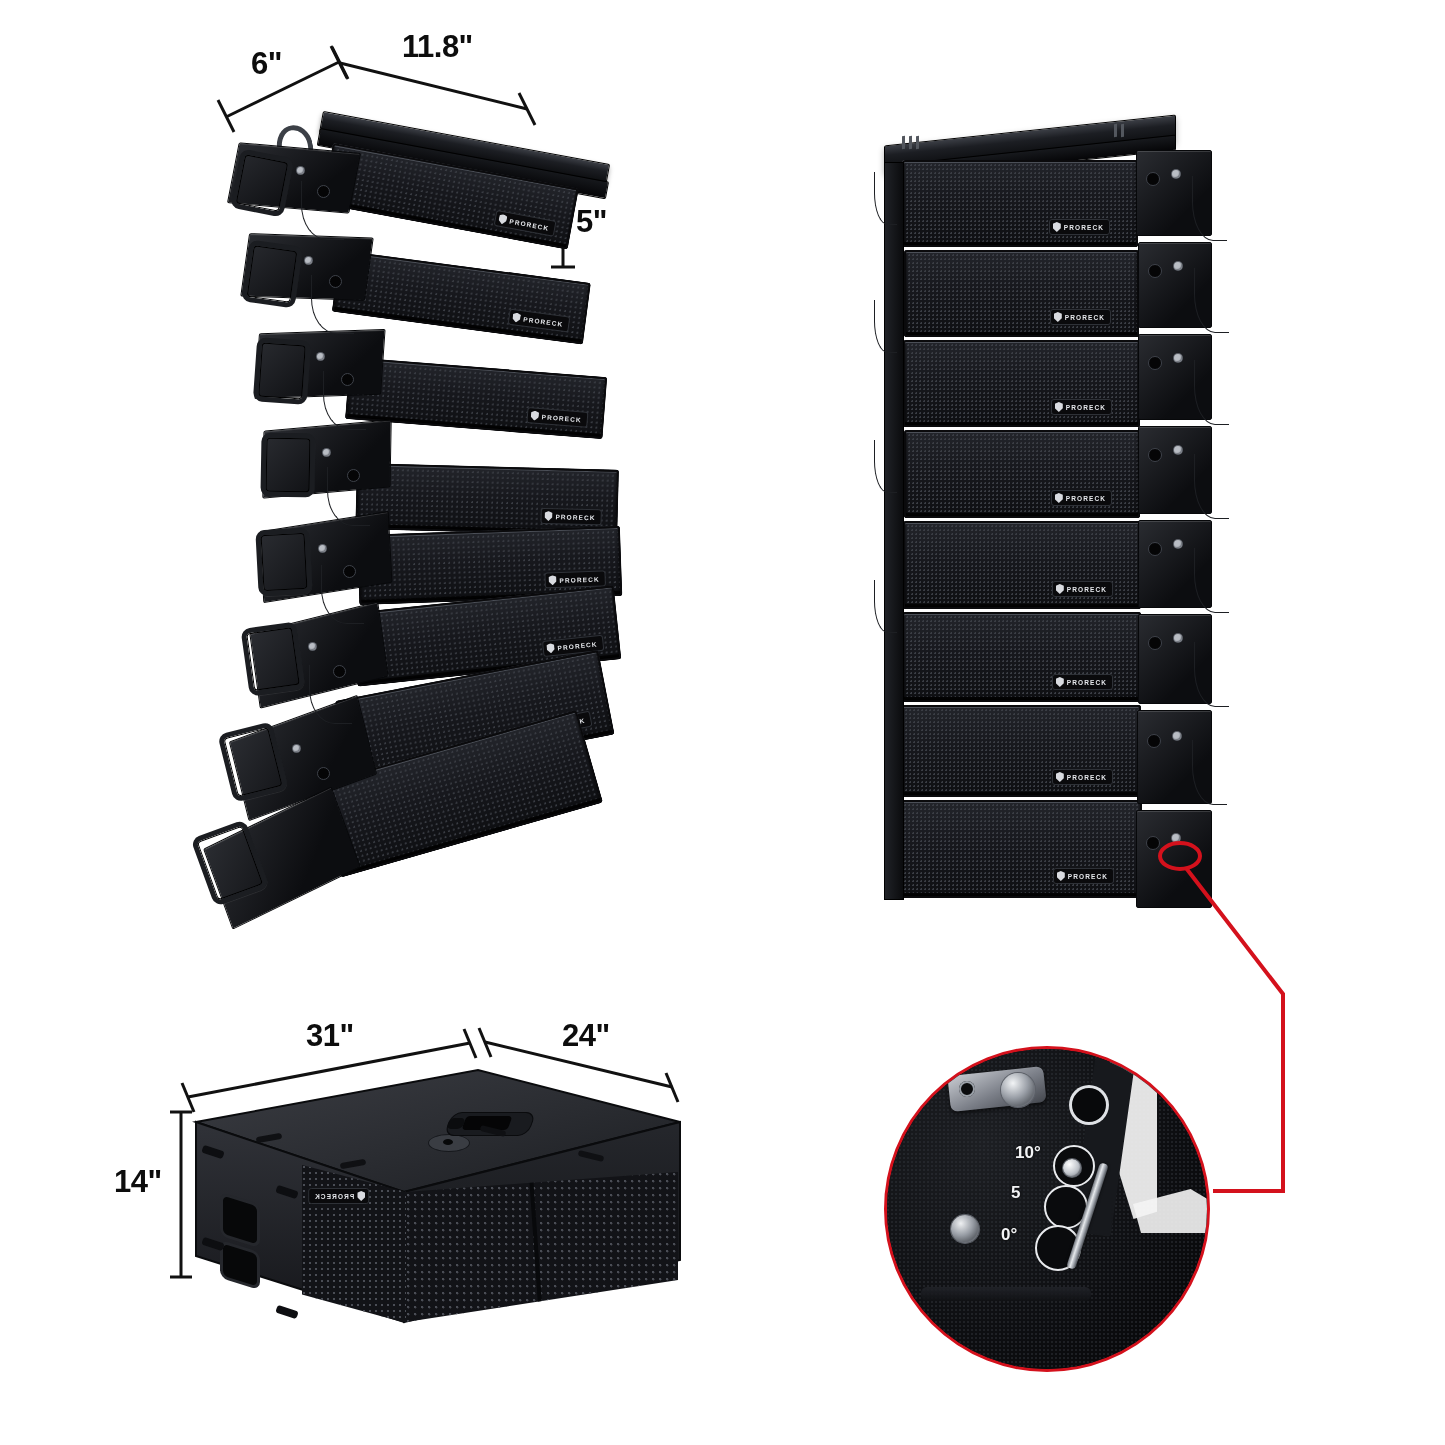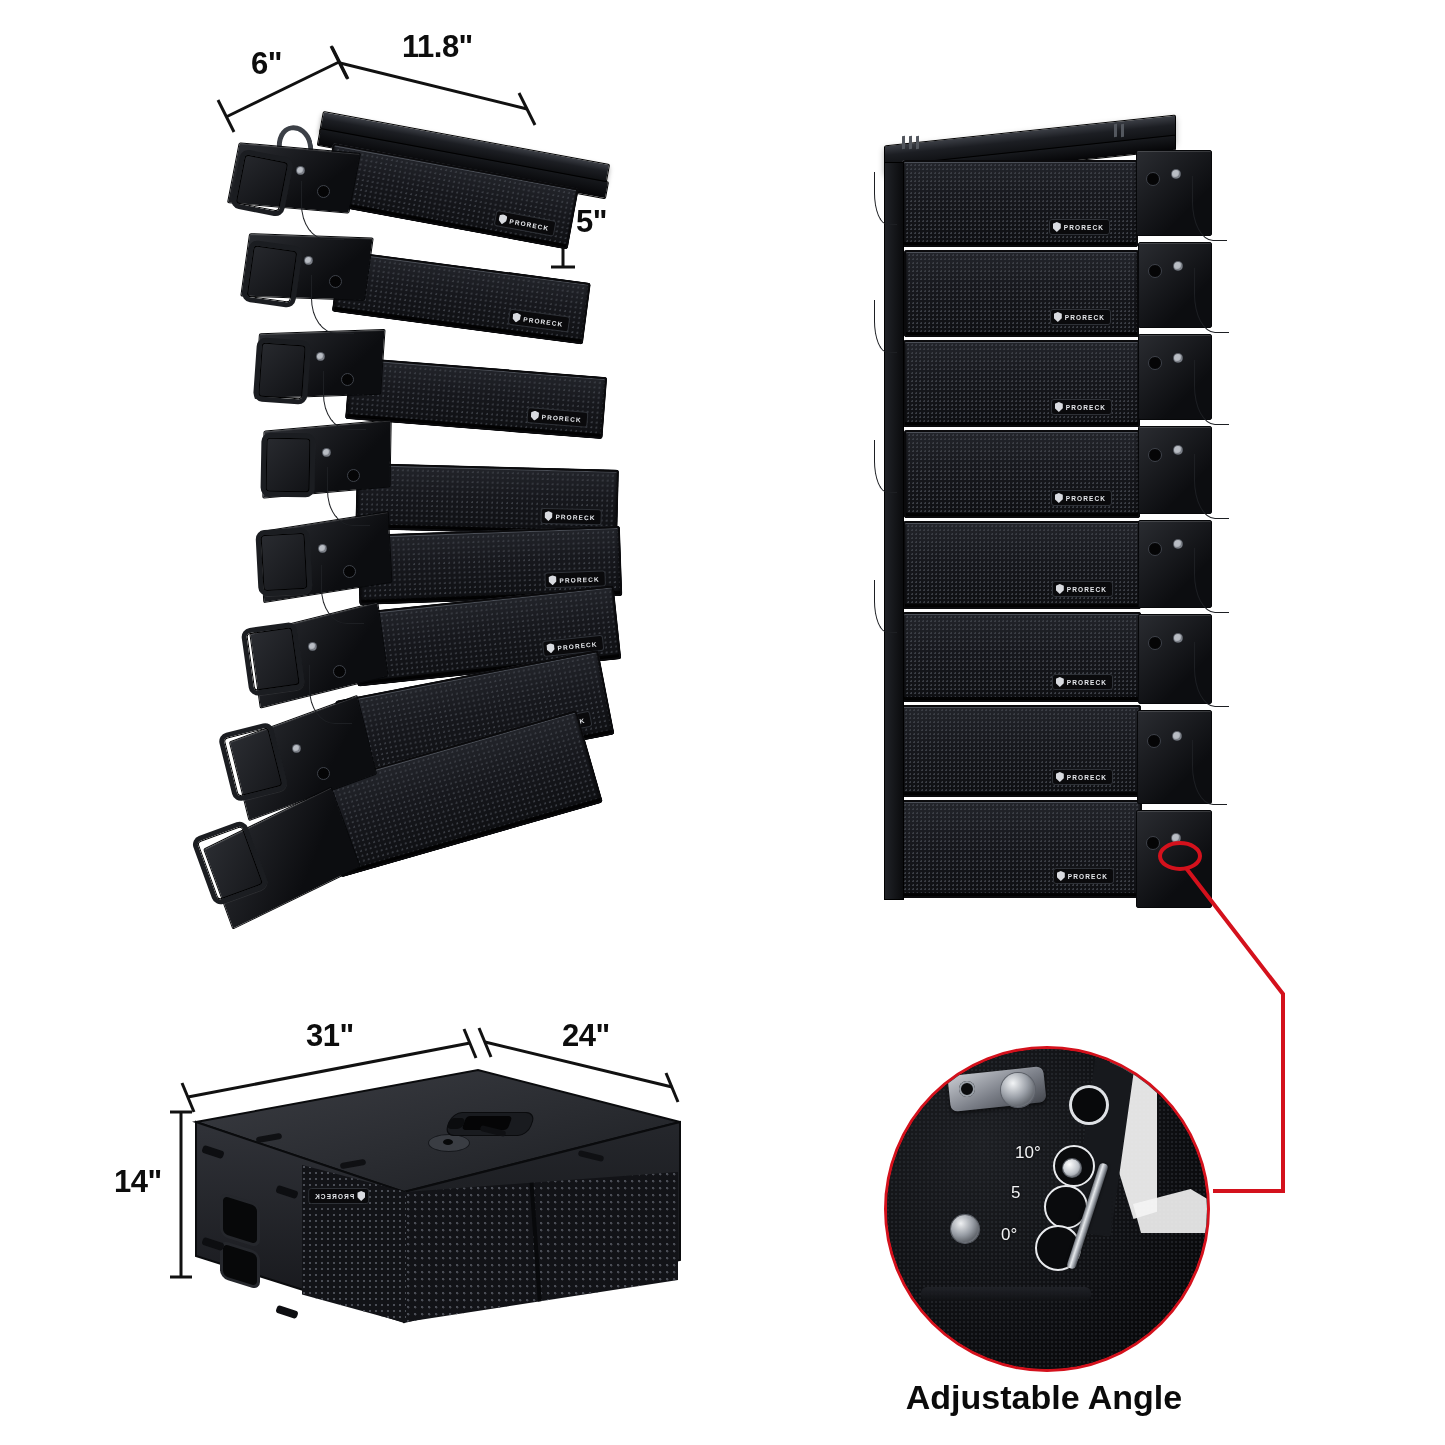--- a/index.html
+++ b/index.html
@@ -53,21 +53,21 @@
         border-radius:0 0 0 60%;}
 
   
   .flybar{position:absolute;background:linear-gradient(180deg,#3b3e45 0%,#1c1e23 35%,#0a0b0d 100%);
           border:1px solid #000;border-radius:2px;}
 
   
   #detail-circle{position:absolute;border-radius:50%;overflow:hidden;
      border:3px solid #d4111c;background:#101114;}
   .dz{position:absolute;}
-  .ang-label{position:absolute;color:#f2f3f5;font-weight:normal;
+  .ang-label{position:absolute;color:#f2f3f5;font-weight:bold;
      font-family:"Liberation Sans","DejaVu Sans",sans-serif;
      text-shadow:0 0 3px #000;}
   .ang-ring{position:absolute;border:2.5px solid #e9ebee;border-radius:50%;background:#0a0b0d;}
   .caption{position:absolute;font-weight:bold;color:#0b0b0b;text-align:center;
      font-family:"Liberation Sans","DejaVu Sans",sans-serif;}
 </style>
 </head>
 <body>
 
 <div id="stage">
@@ -510,15 +510,14 @@
     <div class="dz" style="left:196px;top:112px;width:9px;height:110px;transform:rotate(18deg);border-radius:4px;
                 background:linear-gradient(90deg,#6d727a,#e6e9ec 40%,#9ba0a8 70%,#4b4f55);
                 box-shadow:0 0 3px rgba(0,0,0,.7);"></div>
     <div class="dz pin" style="left:176px;top:110px;width:18px;height:18px;
                 background:radial-gradient(circle at 35% 30%,#ffffff,#c4c8ce 50%,#787d85);"></div>
 
     <div class="dz" style="left:34px;top:238px;width:170px;height:14px;border-radius:6px;
                 background:linear-gradient(180deg,#22242a,#101114);opacity:.85;"></div>
   </div>
 
-  <div class="caption" style="left:884px;top:1378px;width:320px;font-size:34px;">Adjustable Angle</div>
 
 </div>
 
 </body></html>

